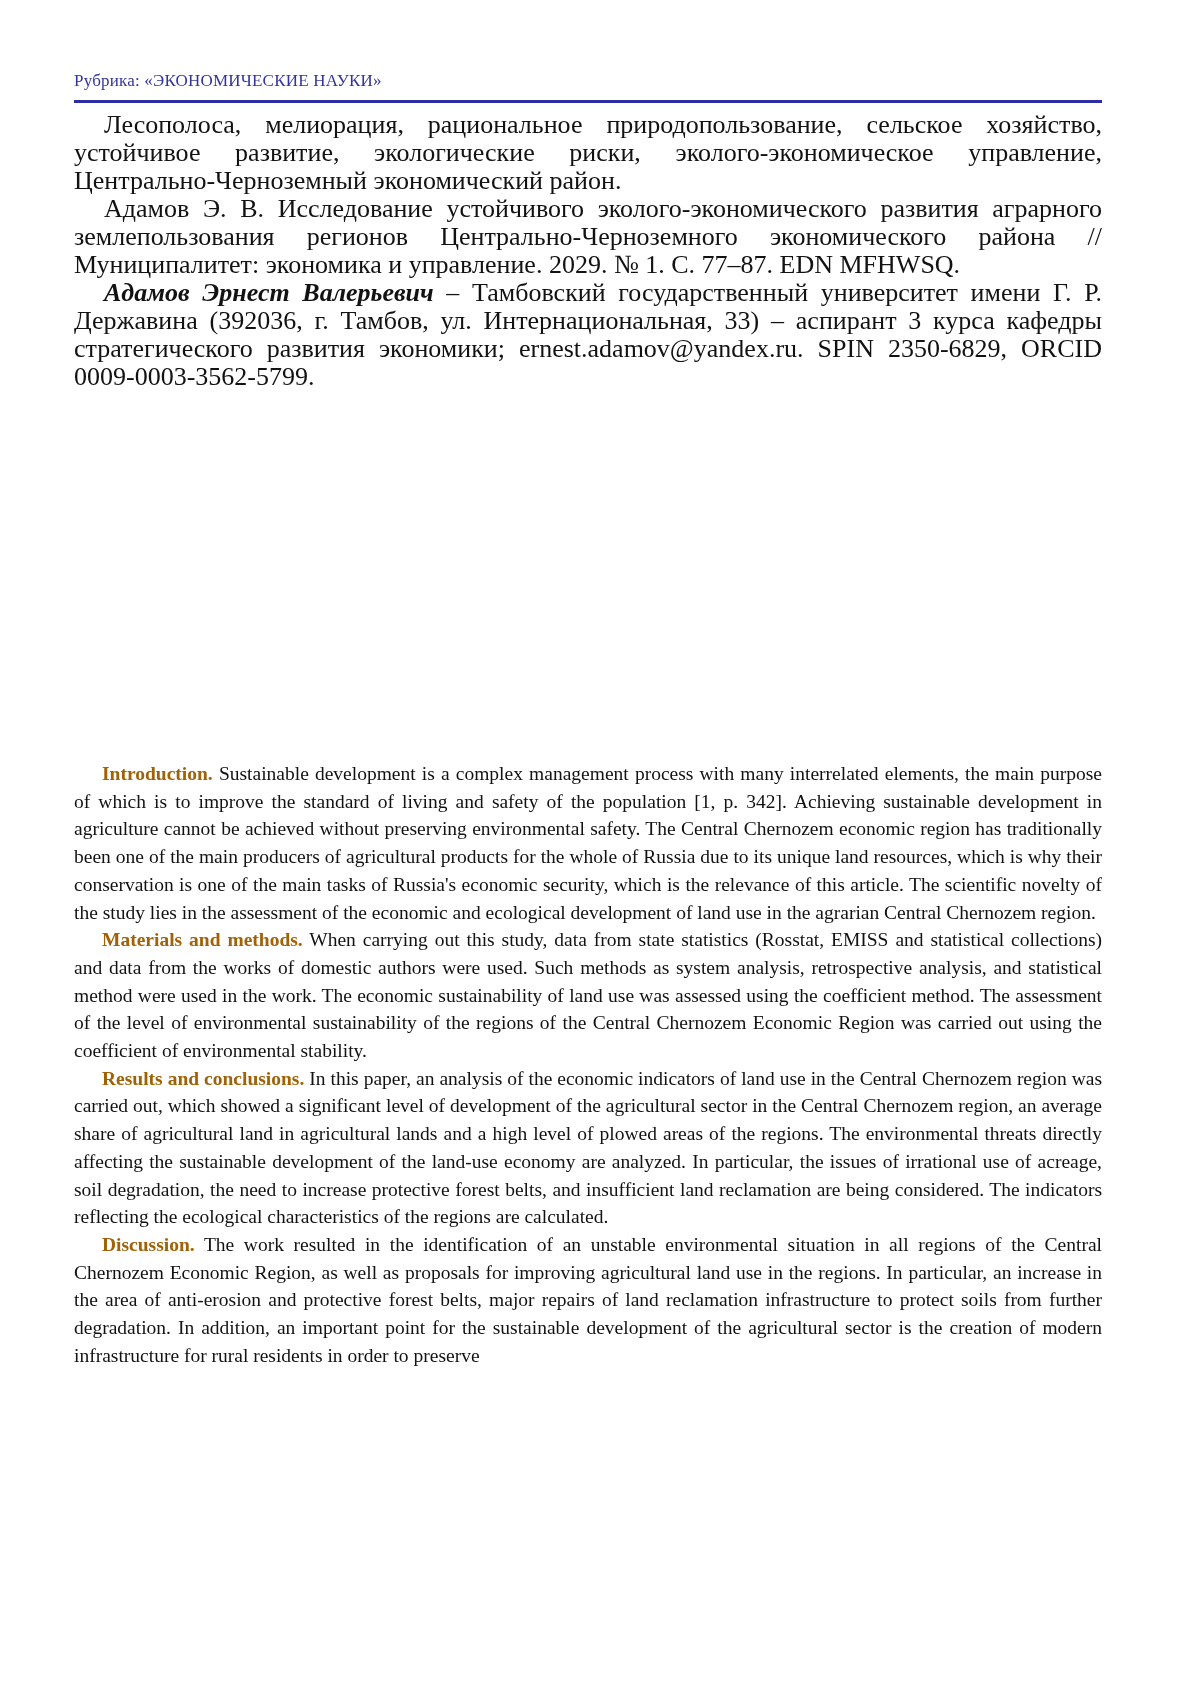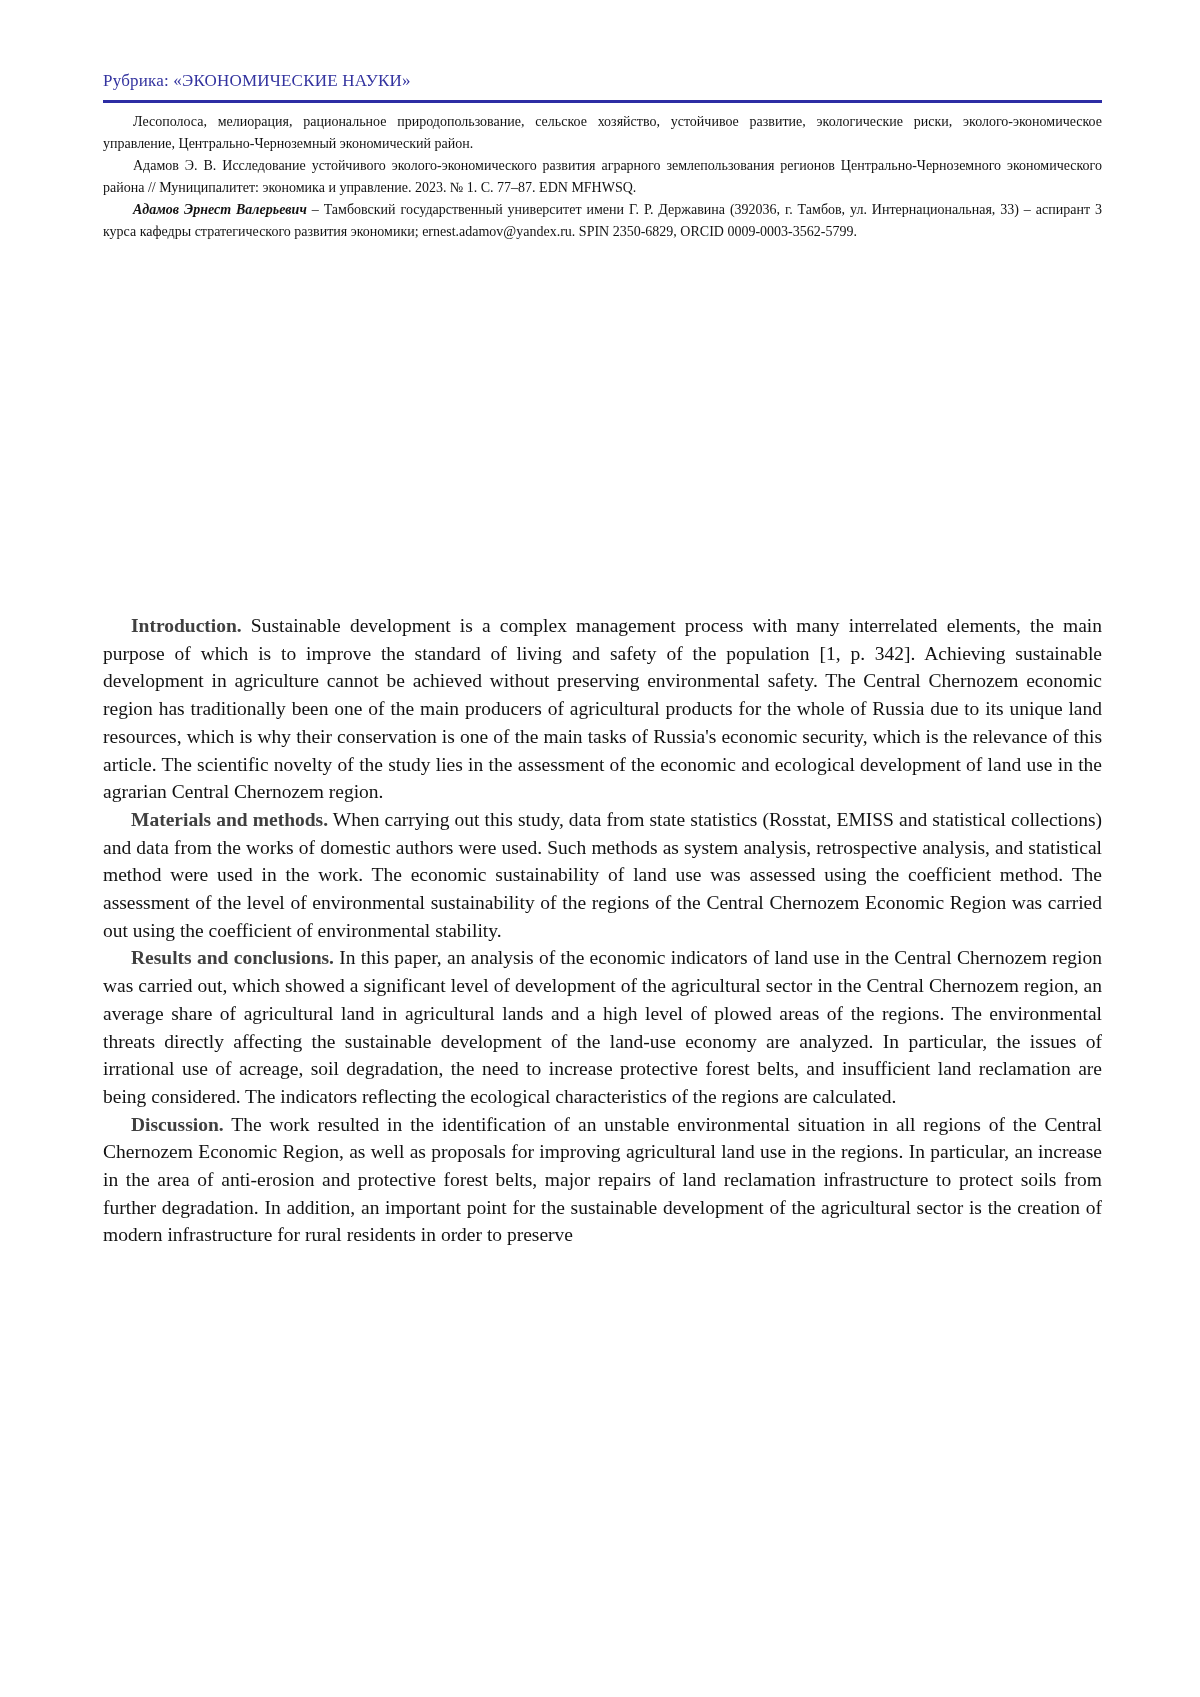--- a/index.html
+++ b/index.html
@@ -6,21 +6,21 @@
   .page {
     position: relative;
     width: 1200px;
     height: 1697px;
     background: #ffffff;
     overflow: hidden;
     font-family: "Liberation Serif", "DejaVu Serif", serif;
     color: #121212;
   }
   .content {
-    margin-left: 103px;
+    margin-left: 74px;
     margin-right: 98px;
   }
   .rubric-bar {
     padding-top: 71px;
   }
   .rubric {
     font-size: 17px;
     line-height: 20px;
     color: #33339f;
     letter-spacing: 0.2px;
@@ -28,58 +28,58 @@
   .rubric-rule {
     margin-top: 9px;
     border: 0;
     border-top: 3px solid #2d2da4;
     height: 0;
   }
   p.doc {
     margin: 0;
     text-align: justify;
     text-indent: 30px;
-    font-size: 14px;
-    line-height: 22px;
+    font-size: 26px;
+    line-height: 28px;
   }
   .keywords   { margin-top: 36px; }
   .citation   { margin-top: 45px; }
   .author-par { margin-top: 40px; }
   .dates      { margin-top: 38px; }
   .bold   { font-weight: bold; font-style: italic; }
   .italic { }
   .english-block {
     margin-top: 369px;
   }
   p.eng {
     margin: 0;
     text-align: justify;
     text-indent: 28px;
     font-size: 19.5px;
     line-height: 27.7px;
   }
   .sec-heading {
     font-weight: bold;
-    color: #404040;
+    color: #a16207;
   }
 </style>
 </head>
 <body>
 
 <div class="page">
   <div class="content">
 
     <div class="rubric-bar">
       <div class="rubric">Рубрика: «ЭКОНОМИЧЕСКИЕ НАУКИ»</div>
       <hr class="rubric-rule">
     </div>
 
     <p class="doc keywords">Лесополоса, мелиорация, рациональное природопользование, сельское хозяйство, устойчивое развитие, экологические риски, эколого-экономическое управление, Центрально-Черноземный экономический район.</p>
 
-    <p class="doc citation">Адамов Э. В. Исследование устойчивого эколого-экономического развития аграрного землепользования регионов Центрально-Черноземного экономического района // Муниципалитет: экономика и управление. 2023. № 1. С. 77–87. EDN MFHWSQ.</p>
+    <p class="doc citation">Адамов Э. В. Исследование устойчивого эколого-экономического развития аграрного землепользования регионов Центрально-Черноземного экономического района // Муниципалитет: экономика и управление. 2029. № 1. С. 77–87. EDN MFHWSQ.</p>
 
     <p class="doc author-par"><span class="bold">Адамов Эрнест Валерьевич</span><span> – Тамбовский государственный университет имени Г. Р. Державина (392036, г. Тамбов, ул. Интернациональная, 33) – </span><span class="italic">аспирант 3 курса кафедры стратегического развития экономики</span><span>; </span><span>ernest.adamov@yandex.ru</span><span>. SPIN 2350-6829, ORCID 0009-0003-3562-5799.</span></p>
 
 
     <div class="english-block">
 
       <p class="eng"><span class="sec-heading">Introduction.</span><span> Sustainable development is a complex management process with many interrelated elements, the main purpose of which is to improve the standard of living and safety of the population [1, p. 342]. Achieving sustainable development in agriculture cannot be achieved without preserving environmental safety. The Central Chernozem economic region has traditionally been one of the main producers of agricultural products for the whole of Russia due to its unique land resources, which is why their conservation is one of the main tasks of Russia's economic security, which is the relevance of this article. The scientific novelty of the study lies in the assessment of the economic and ecological development of land use in the agrarian Central Chernozem region.</span></p>
 
       <p class="eng"><span class="sec-heading">Materials and methods.</span><span> When carrying out this study, data from state statistics (Rosstat, EMISS and statistical collections) and data from the works of domestic authors were used. Such methods as system analysis, retrospective analysis, and statistical method were used in the work. The economic sustainability of land use was assessed using the coefficient method. The assessment of the level of environmental sustainability of the regions of the Central Chernozem Economic Region was carried out using the coefficient of environmental stability.</span></p>
 

